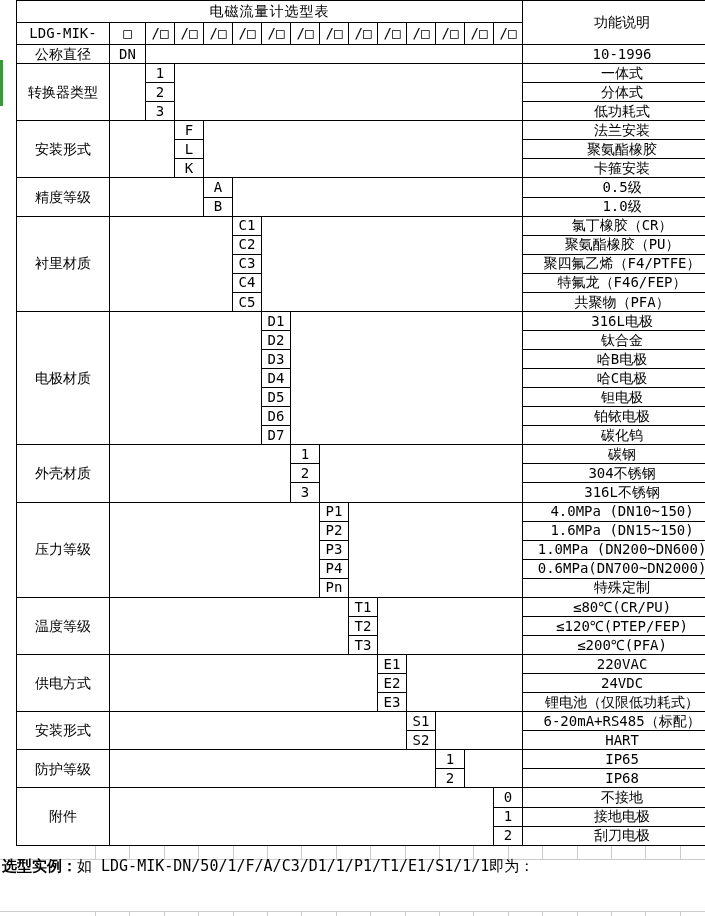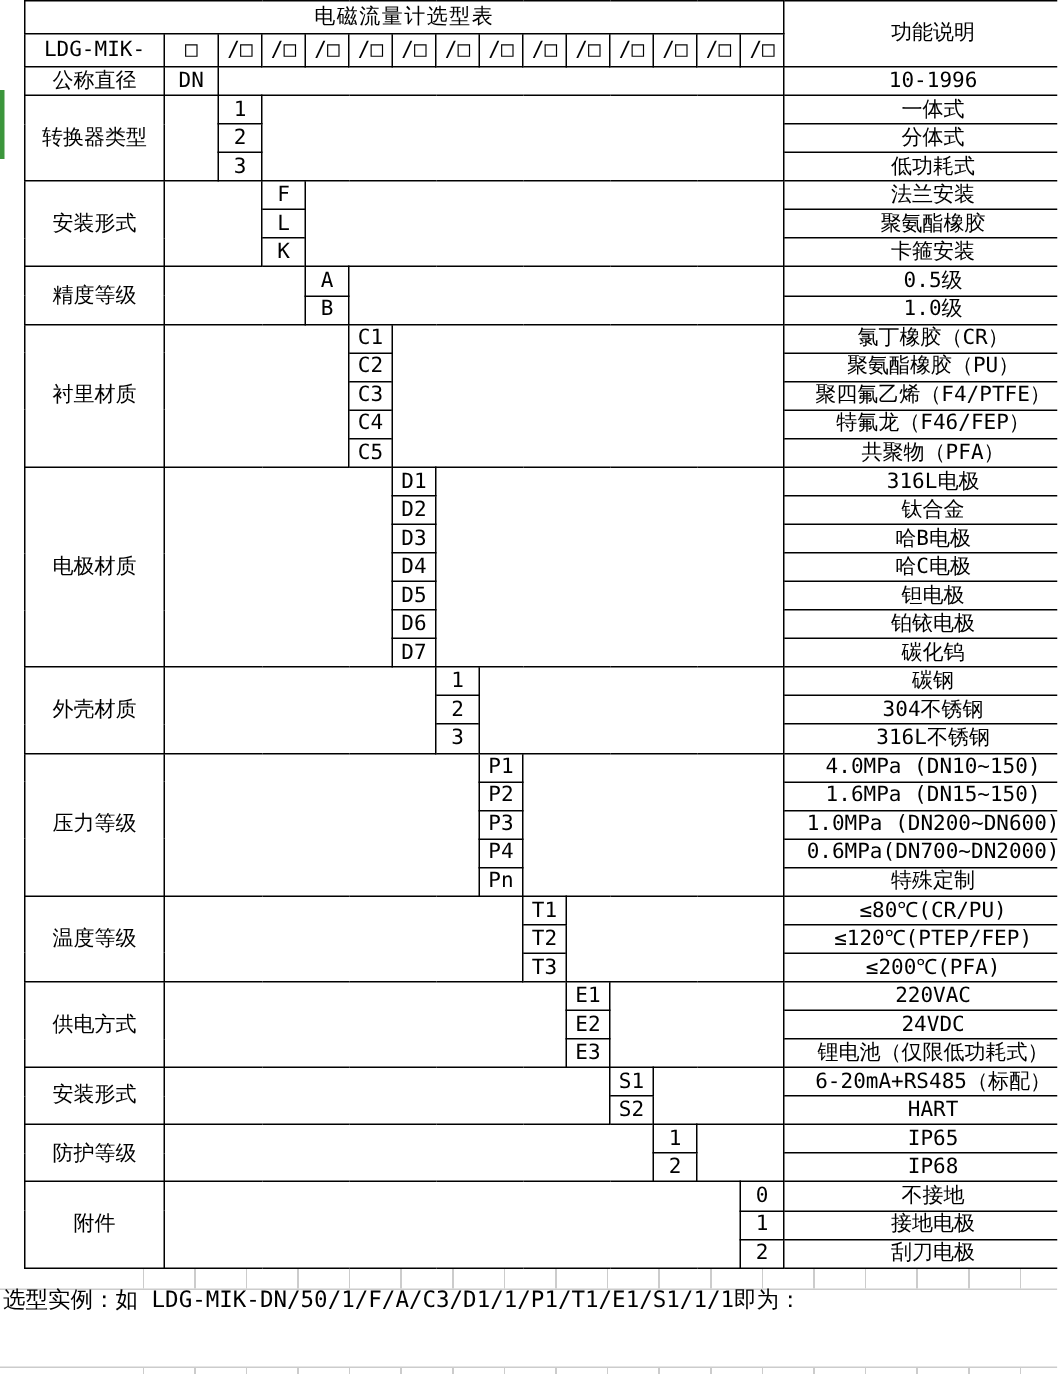--- a/index.html
+++ b/index.html
@@ -17,21 +17,21 @@
   td.code{font-size:13px;}
   td.fn{font-size:14px;}
   td.left{text-align:left;padding-left:3px;}
   td.dn{text-align:left;padding-left:2px;font-size:13px;margin-top:48px;}
   .green-marker{position:absolute;left:0;top:60px;width:3px;height:46px;z-index:6;}
   .strip{position:absolute;left:0;top:846px;width:705px;height:13px;border-bottom:1px solid #cccccc;}
   .strip .lines,.bstrip .lines{position:absolute;left:95px;top:0;width:610px;height:100%;
       background:repeating-linear-gradient(90deg,#cccccc 0 1px,transparent 1px 34.4px);}
   .bstrip{position:absolute;left:0;top:911px;width:705px;height:5px;border-top:1px solid #cccccc;}
   .footer{position:absolute;left:2px;top:858px;width:701px;font-size:15px;line-height:17.5px;}
-  .footer .l1 b{font-weight:normal;}
+  .footer .l1 b{font-weight:bold;}
   .footer .l2{text-indent:30px;}
 </style>
 </head>
 <body>
 
 <div class="sheet">
 
   <table class="spec">
     <colgroup>
       <col style="width:93px">

